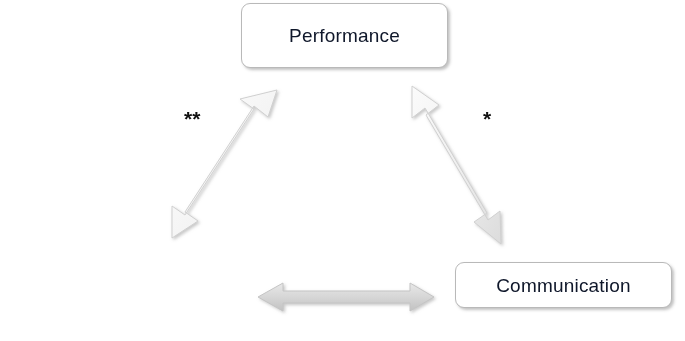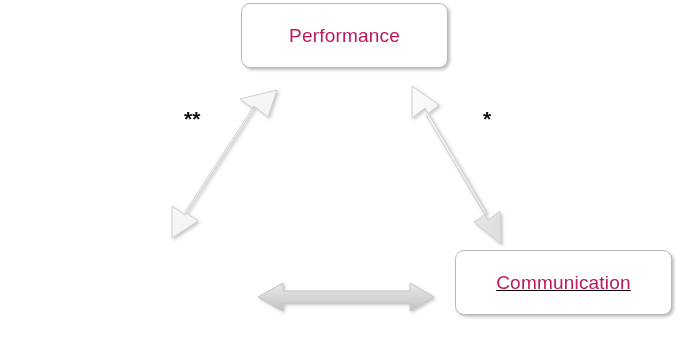--- a/index.html
+++ b/index.html
@@ -25,43 +25,42 @@
     background: #ffffff;
     border: 1px solid #b9b9b9;
     border-radius: 9px;
     display: flex;
     align-items: center;
     justify-content: center;
     box-shadow: 2px 2px 3px rgba(120,120,120,0.45);
   }
   .node-label {
     font-size: 19px;
-    color: #be185d;
+    color: #0f172a;
     letter-spacing: 0.2px;
     line-height: 1;
     white-space: nowrap;
   }
   #node-performance {
     left: 241px;
     top: 3px;
     width: 207px;
     height: 65px;
   }
   #node-eye-movements {
     left: 6px;
     top: 265px;
     width: 234px;
     height: 65px;
   }
   #node-communication {
     left: 455px;
-    top: 250px;
+    top: 262px;
     width: 217px;
-    height: 65px;
-    text-decoration: underline;
+    height: 46px;
   }
   .sig-label {
     position: absolute;
     font-size: 21px;
     font-weight: bold;
     color: #111111;
     line-height: 1;
     white-space: nowrap;
   }
   #sig-left {

